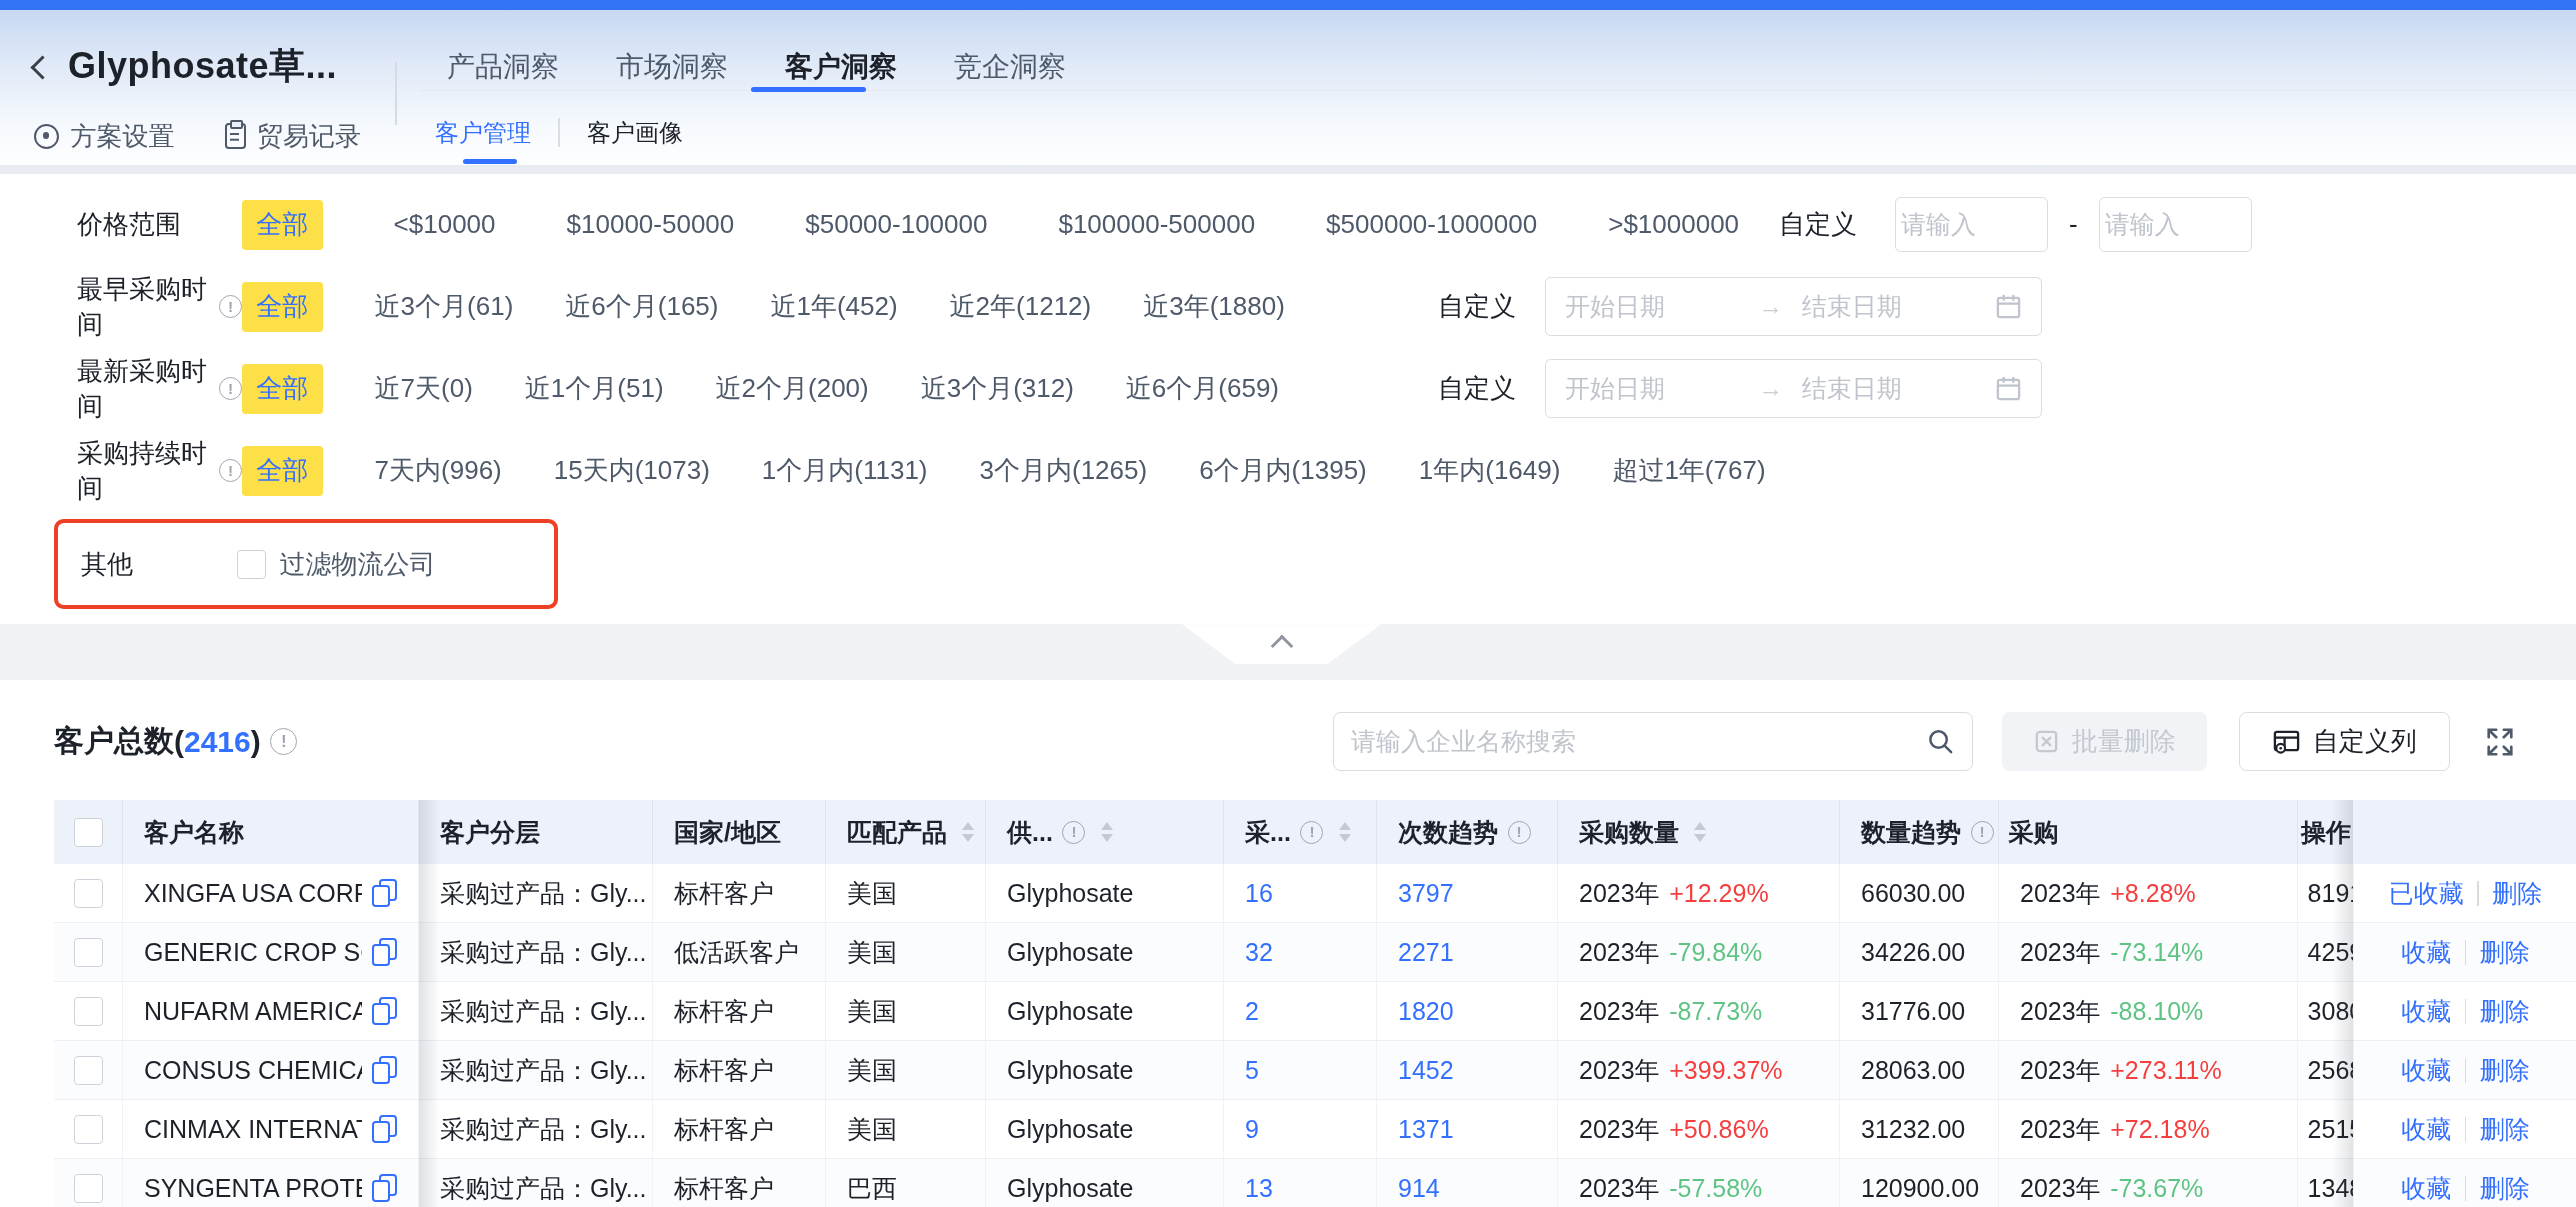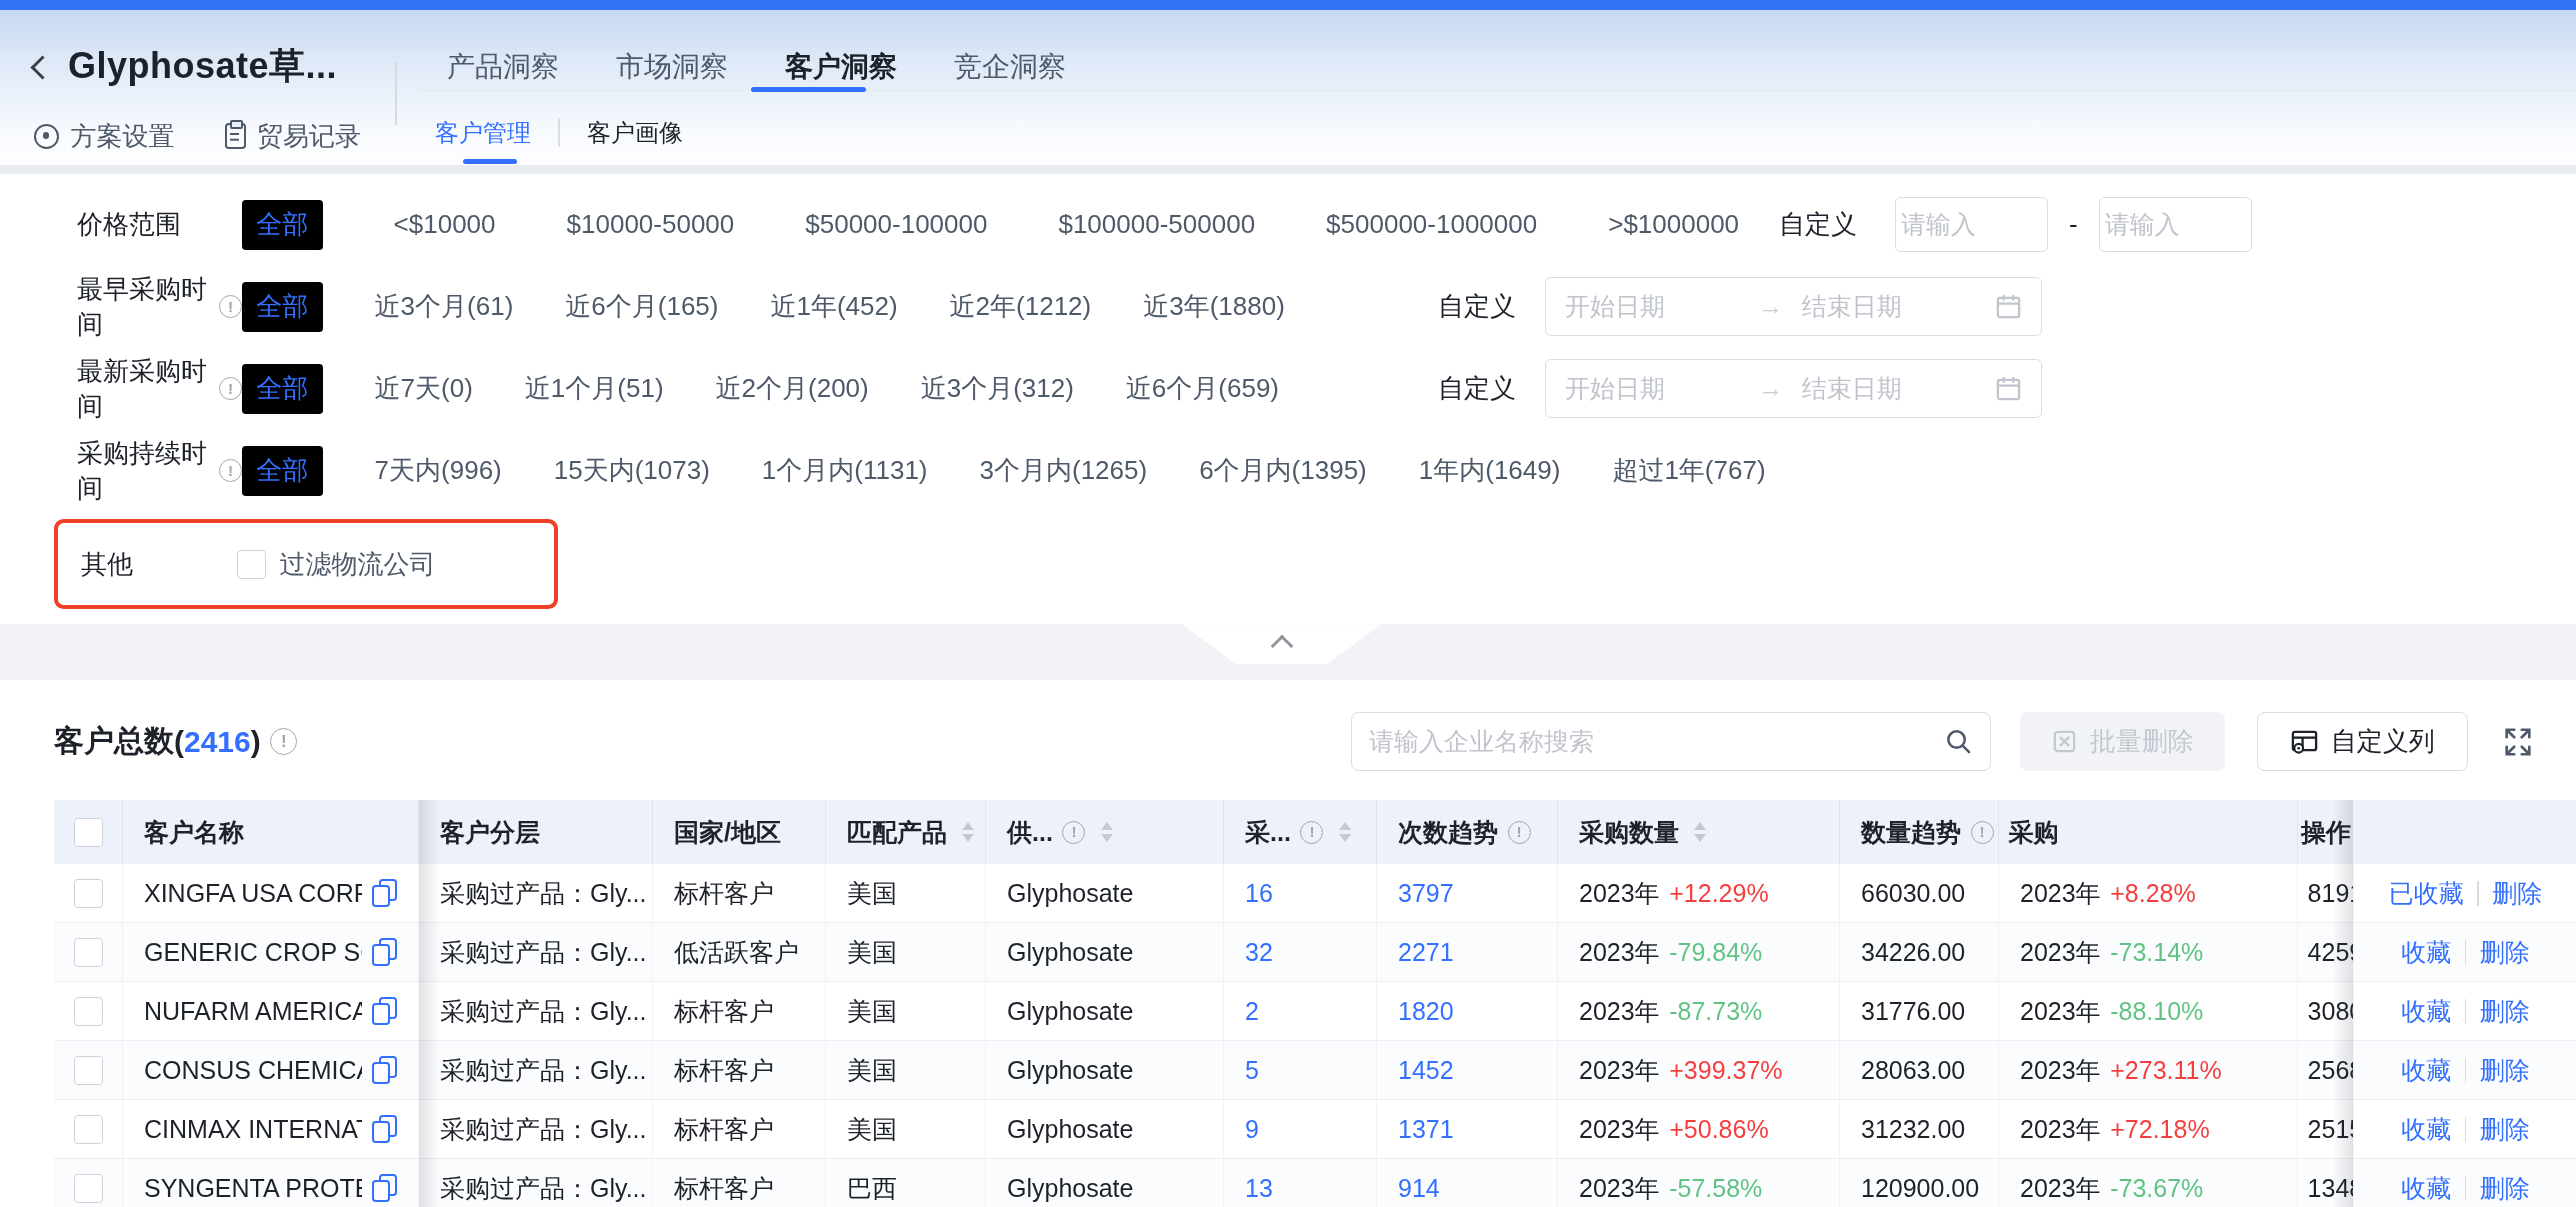--- a/index.html
+++ b/index.html
@@ -39,21 +39,21 @@
 
   
   .filter-panel { background:#fff; height:450px; position:relative; padding-top:9.6px; }
   .frow { display:flex; align-items:center; height:82px; padding-left:77px; position:relative; font-size:26px; }
   .flabel { width:165px; flex:none; display:flex; align-items:center; gap:9.6px; color:#1D2129; }
   .info-icon { width:23px; height:23px; flex:none; border:1.9px solid #A0A5B0; border-radius:50%; color:#A0A5B0; display:inline-flex; align-items:center; justify-content:center; font-size:15.3px; font-weight:bold; }
   .info-icon::after { content:"!"; }
   .fopts { display:flex; align-items:center; color:#4E5969; }
   .g74 > * + * { margin-left:71px; }
   .g54 > * + * { margin-left:52px; }
-  .chip { background:#000000; color:#3370FF; padding:7.6px 14.3px; border-radius:3.8px; cursor:pointer; }
+  .chip { background:#fde047; color:#3370FF; padding:7.6px 14.3px; border-radius:3.8px; cursor:pointer; }
   .fopt { cursor:pointer; white-space:nowrap; }
   .fcustom { color:#1D2129; cursor:pointer; white-space:nowrap; }
   .price-custom { margin-left:40px; }
   .price-input { width:153px; height:55px; border:1.9px solid #D8DCE3; border-radius:5.7px; font-size:25px; padding:0 5px; margin-left:38px; color:#1D2129; outline:none; font-family:inherit; }
   .price-input::placeholder { color:#C0C4CC; }
   .price-dash { margin:0 0 0 21px; color:#1D2129; }
   .price-dash + .price-input { margin-left:21px; }
   .custom-group { position:absolute; left:1438px; top:0; height:82px; display:flex; align-items:center; gap:29px; }
   .datebox { width:497px; height:59px; border:1.9px solid #D8DCE3; border-radius:5.7px; display:flex; align-items:center; padding:0 19px; color:#C0C4CC; font-size:25px; gap:7px; cursor:pointer; background:#fff; }
   .datebox .ph { flex:1; }
@@ -62,21 +62,21 @@
   .other-row { padding-left:0; height:105px; }
   .red-box { margin-left:54px; width:504px; height:90px; border:4.8px solid #EE3F27; border-radius:9.6px; display:flex; align-items:center; padding-left:23px; }
   .red-box .olabel { width:156px; color:#1D2129; }
   .cbx { appearance:none; -webkit-appearance:none; width:29px; height:29px; border:1.9px solid #CDD2DA; border-radius:3.8px; background:#fff; flex:none; cursor:pointer; }
   .obox-text { margin-left:13.4px; color:#4E5969; }
   .collapse-tab { position:absolute; left:1182px; bottom:-40px; width:199px; height:40px; background:#fff; clip-path:polygon(0 0,100% 0,73% 100%,27% 100%); display:flex; justify-content:center; cursor:pointer; }
   .chevron-up { width:16px; height:16px; border-top:3.8px solid #8F949D; border-left:3.8px solid #8F949D; transform:rotate(45deg); margin-top:13.4px; }
 
   
   .table-card { background:#fff; margin-top:56px; height:527px; position:relative; }
-  .card-head { display:flex; align-items:center; padding:32px 42px 0 54px; }
+  .card-head { display:flex; align-items:center; padding:32px 60px 0 54px; }
   .card-title { font-size:30px; font-weight:bold; display:flex; align-items:center; }
   .count-blue { color:#3370FF; }
   .title-info { margin-left:9.6px; width:27px; height:27px; font-size:17px; }
   .searchbox { margin-left:auto; width:640px; height:59px; border:1.9px solid #D8DCE3; border-radius:7.6px; display:flex; align-items:center; padding:0 17px; background:#fff; }
   .searchbox input { flex:1; border:none; outline:none; font-size:25px; color:#1D2129; font-family:inherit; }
   .searchbox input::placeholder { color:#C0C4CC; }
   .btn { height:59px; border-radius:7.6px; display:flex; align-items:center; justify-content:center; gap:11.5px; font-size:26px; cursor:pointer; }
   .btn-batch { margin-left:29px; width:205px; background:#F1F3F7; color:#C3C8D1; }
   .btn-custom { margin-left:32px; width:211px; background:#fff; border:1.9px solid #D8DCE3; color:#1D2129; }
   .fs-icon { margin-left:34px; cursor:pointer; color:#4E5969; display:flex; }

